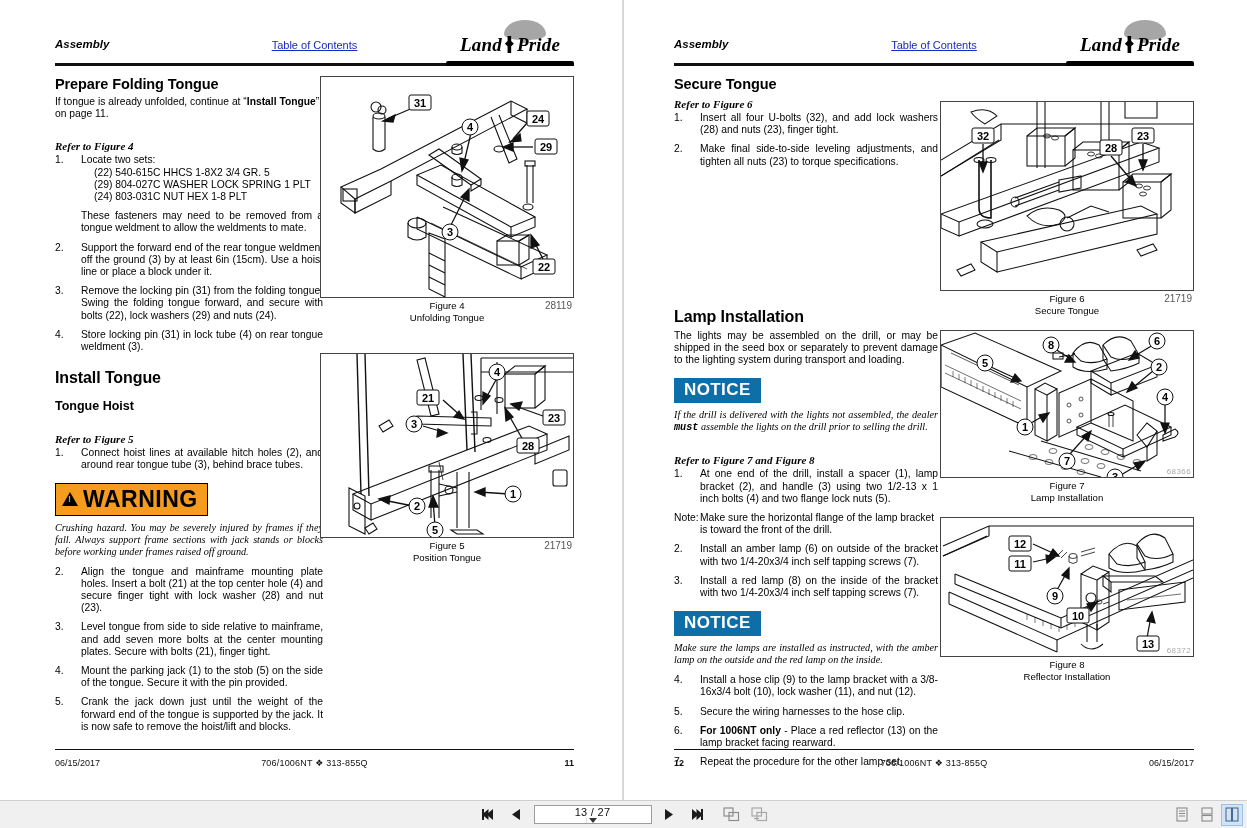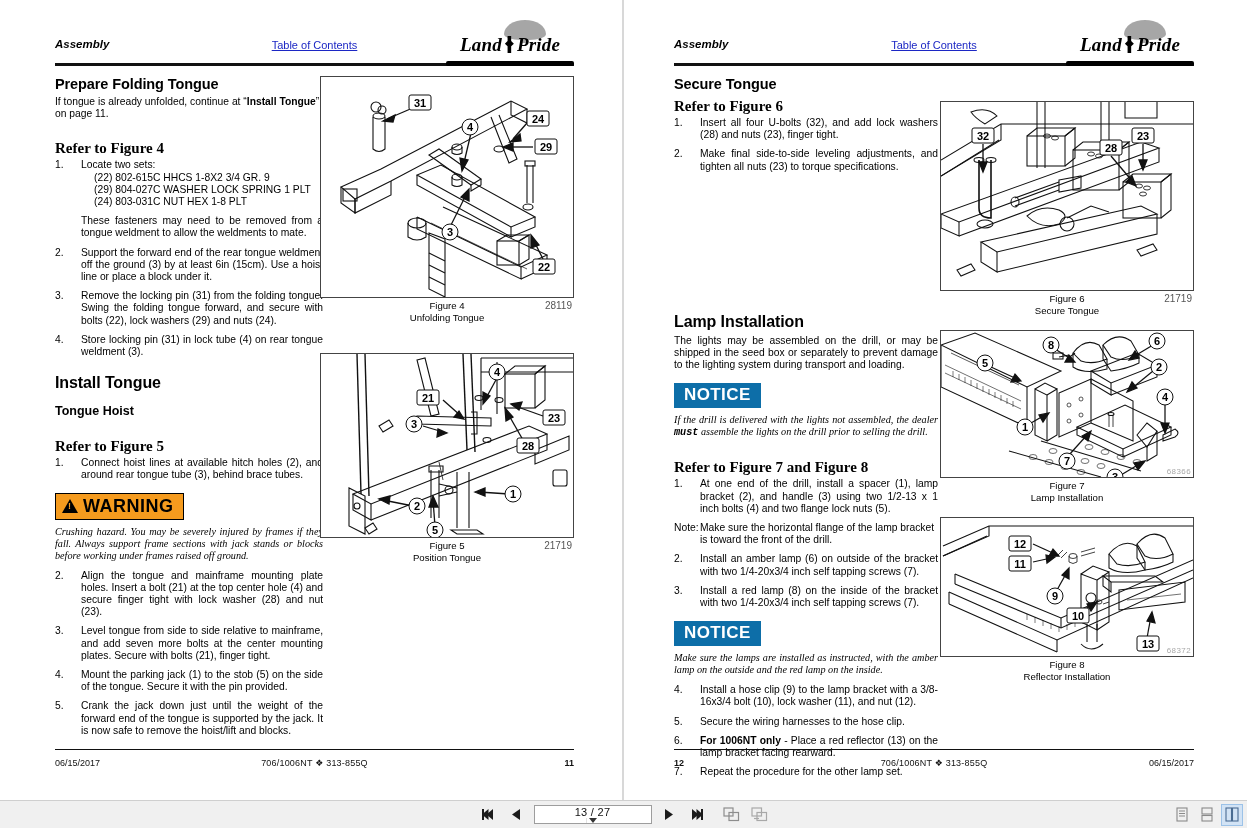--- a/index.html
+++ b/index.html
@@ -124,22 +124,22 @@
     font-size: 12.5px; font-weight: bold; color: #000;
     margin: 12px 0 4px 0;
   }
   p.body {
     font-size: 10.3px; line-height: 12.2px; color: #000;
     margin: 0 0 7px 0; text-align: justify;
   }
   p.body.lead { text-align: left; }
   .refer {
     font-family: "Liberation Serif", serif;
-    font-weight: bold; 
-    font-size: 15px; color: #000;
+    font-weight: bold; font-style: italic;
+    font-size: 11px; color: #000;
     margin: 20px 0 2px 0;
   }
   ol.steps { margin: 0; padding: 0; list-style: none; }
   ol.steps li {
     position: relative;
     padding-left: 26px;
     font-size: 10.3px; line-height: 12.2px;
     margin-bottom: 7px; color: #000;
     text-align: justify;
   }
@@ -170,21 +170,21 @@
     border-bottom: 14px solid #000;
     position: relative;
   }
   .warn-box .tri:after {
     content: "!";
     position: absolute; left: -2px; top: 3px;
     font-size: 9px; font-weight: bold; color: #f59b1e;
     line-height: 1;
   }
   .warn-box .txt {
-    font-size: 18px; font-weight: bold; letter-spacing: .5px; color: #000;
+    font-size: 23px; font-weight: bold; letter-spacing: .5px; color: #000;
   }
   .notice-box {
     display: inline-block;
     background: #0d6ea8;
     padding: 2px 10px 3px 10px;
     margin: 5px 0 6px 0;
   }
   .notice-box .txt {
     font-size: 17px; font-weight: bold; letter-spacing: .4px; color: #ffffff;
   }
@@ -325,21 +325,21 @@
 
             <h2 class="sec">Prepare Folding Tongue</h2>
             <p class="body lead"><span>If tongue is already unfolded, continue at “</span><b>Install Tongue</b><span>” on page 11.</span></p>
 
             <div class="refer">Refer to Figure 4</div>
 
             <ol class="steps">
               <li>
                 <span class="num">1.</span>
                 <span>Locate two sets:</span>
-                <span class="sub">(22) 802-615C HHCS 1-8X2 3/4 GR. 9</span>
+                <span class="sub">(22) 540-615C HHCS 1-8X2 3/4 GR. 5</span>
                 <span class="sub">(29) 804-027C WASHER LOCK SPRING 1 PLT</span>
                 <span class="sub">(24) 803-031C NUT HEX 1-8 PLT</span>
                 <span class="gap"></span>
                 <span>These fasteners may need to be removed from a tongue weldment to allow the weldments to mate.</span>
               </li>
               <li>
                 <span class="num">2.</span>
                 <span>Support the forward end of the rear tongue weldment off the ground (3) by at least 6in (15cm). Use a hoist line or place a block under it.</span>
               </li>
               <li>

